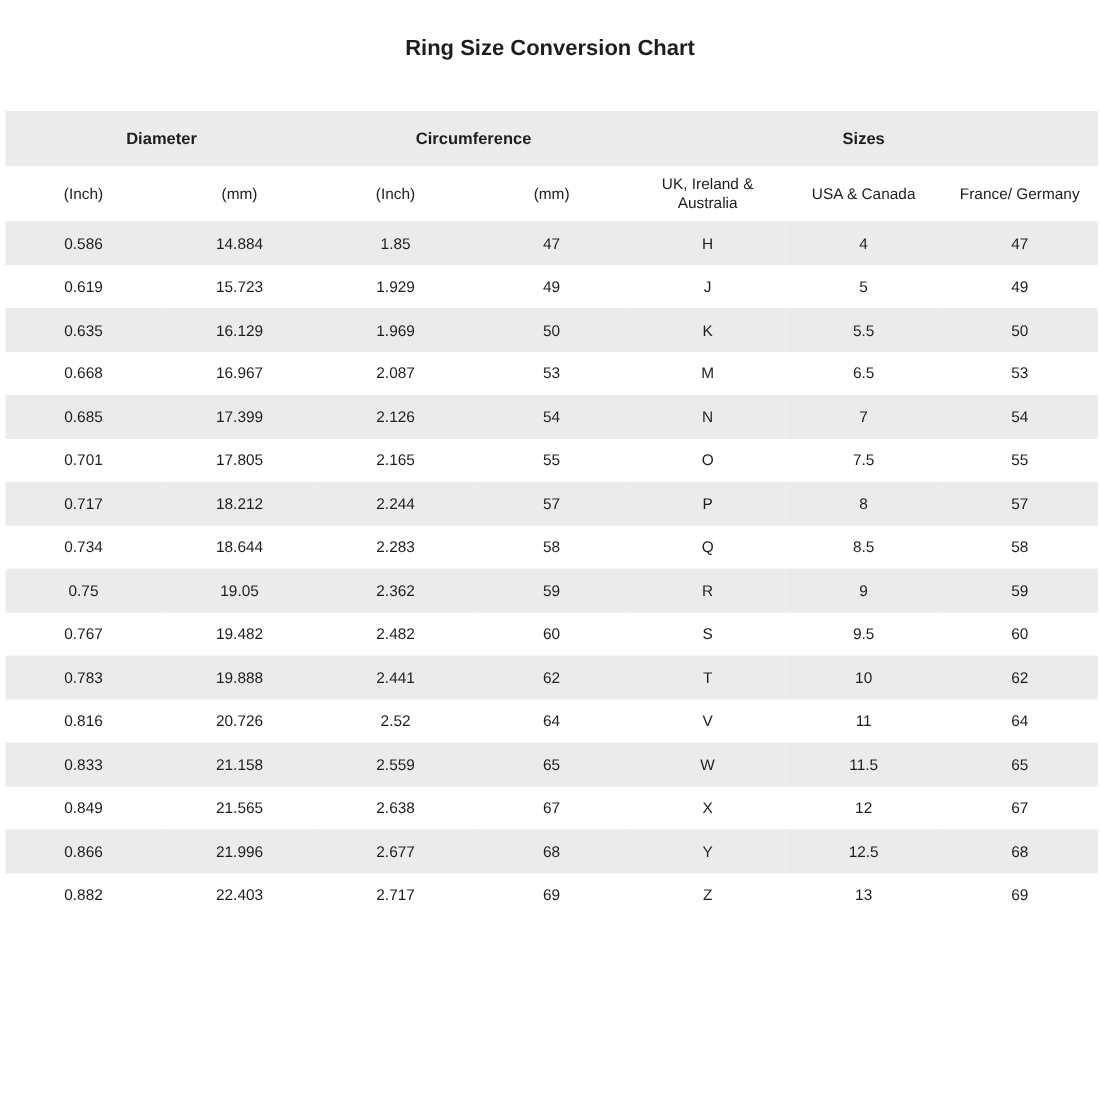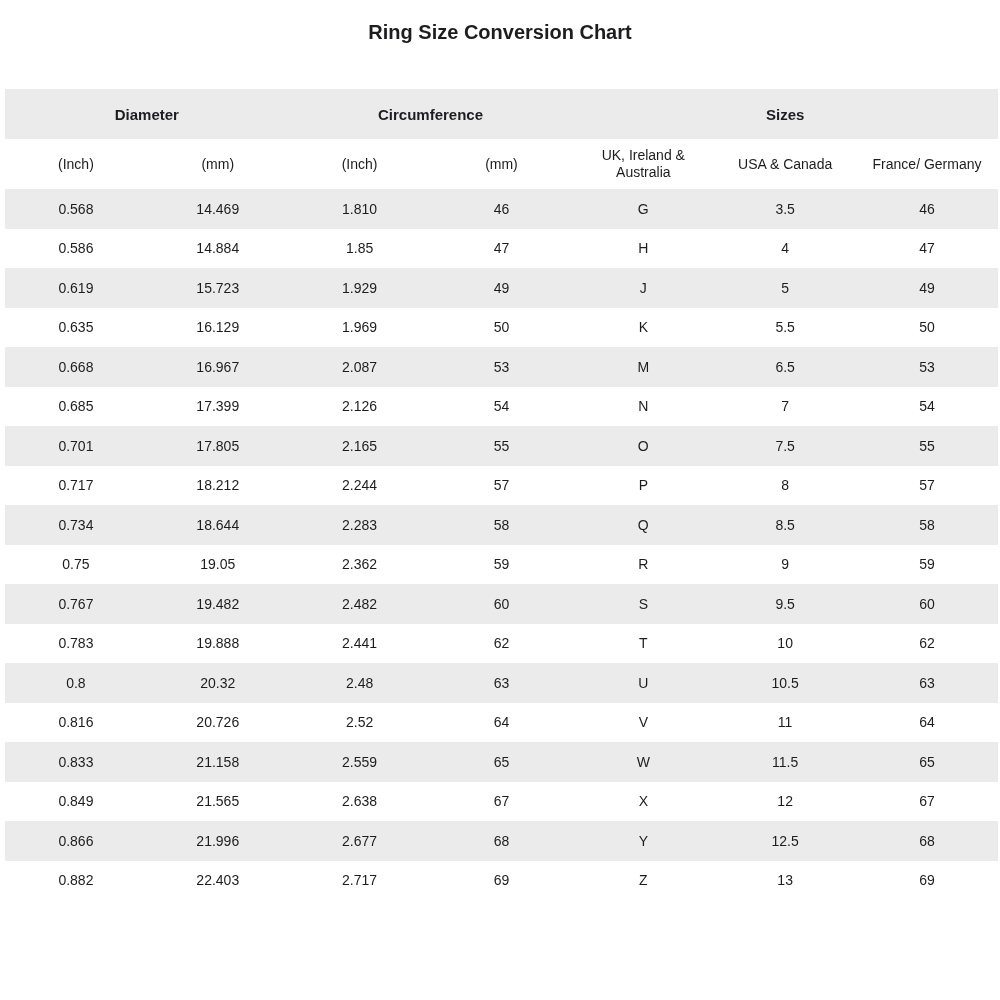--- a/index.html
+++ b/index.html
@@ -5,21 +5,21 @@
   :root { --stripe: #ebebeb; --text: #1d1d1f; --bg: #ffffff; }
   * { box-sizing: border-box; }
   html, body {
     margin: 0; padding: 0;
     width: 1000px; height: 1000px;
     background: var(--bg);
     color: var(--text);
     font-family: "Liberation Sans", sans-serif;
   }
   .title {
-    margin: 0;
+    margin: 12px;
     padding-top: 21px;
     text-align: center;
     font-size: 20px;
     font-weight: bold;
     line-height: 23px;
   }
   table.conversion {
     border-collapse: collapse;
     table-layout: fixed;
     width: 993px;
@@ -68,29 +68,20 @@
         <th>(mm)</th>
         <th>(Inch)</th>
         <th>(mm)</th>
         <th>UK, Ireland &amp; Australia</th>
         <th>USA &amp; Canada</th>
         <th>France/ Germany</th>
       </tr>
   </thead>
   <tbody>
       <tr>
-        <td>0.568</td>
-        <td>14.469</td>
-        <td>1.810</td>
-        <td>46</td>
-        <td>G</td>
-        <td>3.5</td>
-        <td>46</td>
-      </tr>
-      <tr>
         <td>0.586</td>
         <td>14.884</td>
         <td>1.85</td>
         <td>47</td>
         <td>H</td>
         <td>4</td>
         <td>47</td>
       </tr>
       <tr>
         <td>0.619</td>
@@ -176,29 +167,20 @@
       <tr>
         <td>0.783</td>
         <td>19.888</td>
         <td>2.441</td>
         <td>62</td>
         <td>T</td>
         <td>10</td>
         <td>62</td>
       </tr>
       <tr>
-        <td>0.8</td>
-        <td>20.32</td>
-        <td>2.48</td>
-        <td>63</td>
-        <td>U</td>
-        <td>10.5</td>
-        <td>63</td>
-      </tr>
-      <tr>
         <td>0.816</td>
         <td>20.726</td>
         <td>2.52</td>
         <td>64</td>
         <td>V</td>
         <td>11</td>
         <td>64</td>
       </tr>
       <tr>
         <td>0.833</td>

